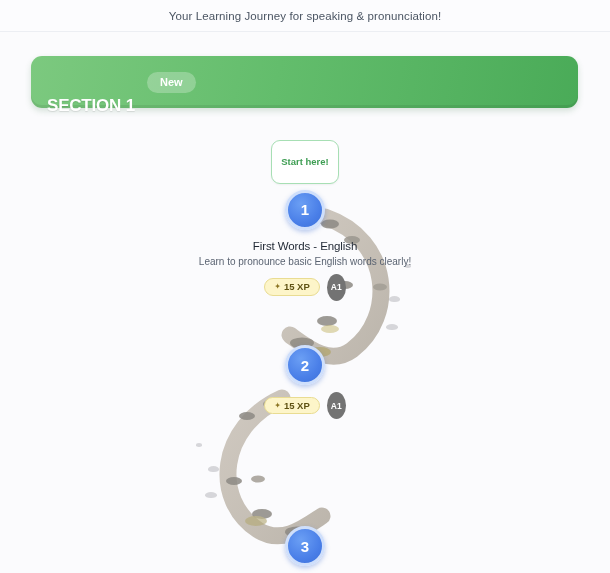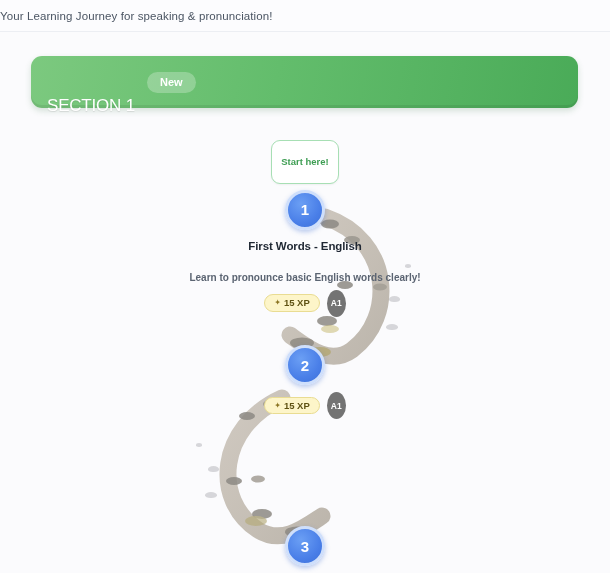--- a/index.html
+++ b/index.html
@@ -15,21 +15,21 @@
     background: #fbfbfd;
     position: relative;
   }
 
   
   .header {
     height: 32px;
     width: 100%;
     display: flex;
     align-items: center;
-    justify-content: flex-start;
+    justify-content: center;
     background: #fcfcfe;
     border-bottom: 1px solid #eceef3;
     position: relative;
     z-index: 30;
   }
   .header-title {
     font-size: 11.5px;
     color: #4b5563;
     letter-spacing: 0.1px;
     white-space: nowrap;
@@ -55,21 +55,21 @@
     background: linear-gradient(100deg, #7cc97f 0%, #63bd6c 45%, #4aab58 100%);
     box-shadow: 0 3px 6px rgba(60,120,70,0.20), inset 0 -3px 0 rgba(0,0,0,0.07);
     display: flex;
     align-items: center;
     padding-left: 16px;
     z-index: 20;
   }
   .section-title {
     color: #ffffff;
     font-size: 17px;
-    font-weight: normal;
+    font-weight: bold;
     letter-spacing: -0.2px;
     text-shadow: 0 1px 1px rgba(0,0,0,0.10);
     margin-top: 48px;
   }
   .section-badge {
     margin-left: 12px;
     background: rgba(255,255,255,0.26);
     color: #ffffff;
     font-size: 11px;
     font-weight: bold;
@@ -121,32 +121,31 @@
     justify-content: center;
     color: #ffffff;
     font-size: 15px;
     font-weight: bold;
     box-shadow: 0 2px 5px rgba(60,110,210,0.35);
   }
 
   .lesson-title {
     margin-top: 10px;
     font-size: 11.5px;
-    font-weight: bold;
+    font-weight: normal;
     color: #1f2733;
     letter-spacing: -0.1px;
     white-space: nowrap;
   }
 
   .lesson-desc {
-    margin-top: 20px;
+    margin-top: 4px;
     font-size: 10px;
     color: #5b6472;
     white-space: nowrap;
-    font-weight: bold;
   }
 
   .meta-row {
     margin-top: 7px;
     display: flex;
     align-items: center;
     gap: 7px;
   }
 
   .xp-pill {

